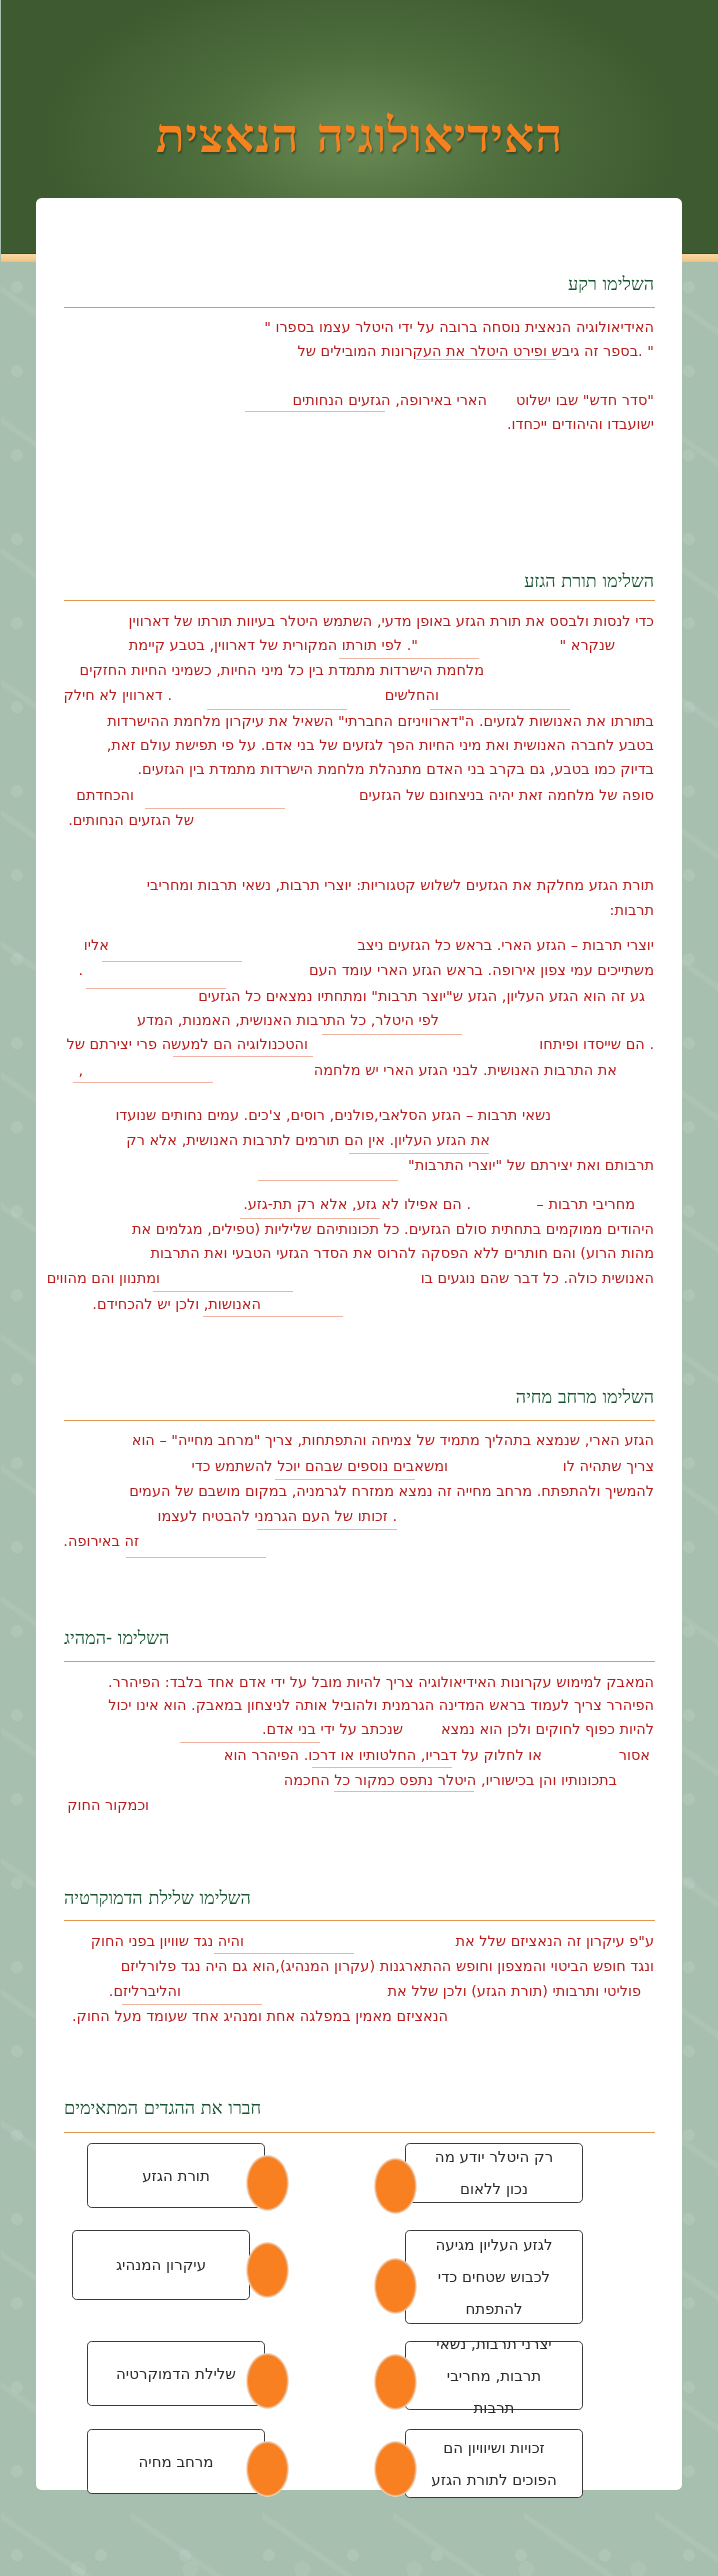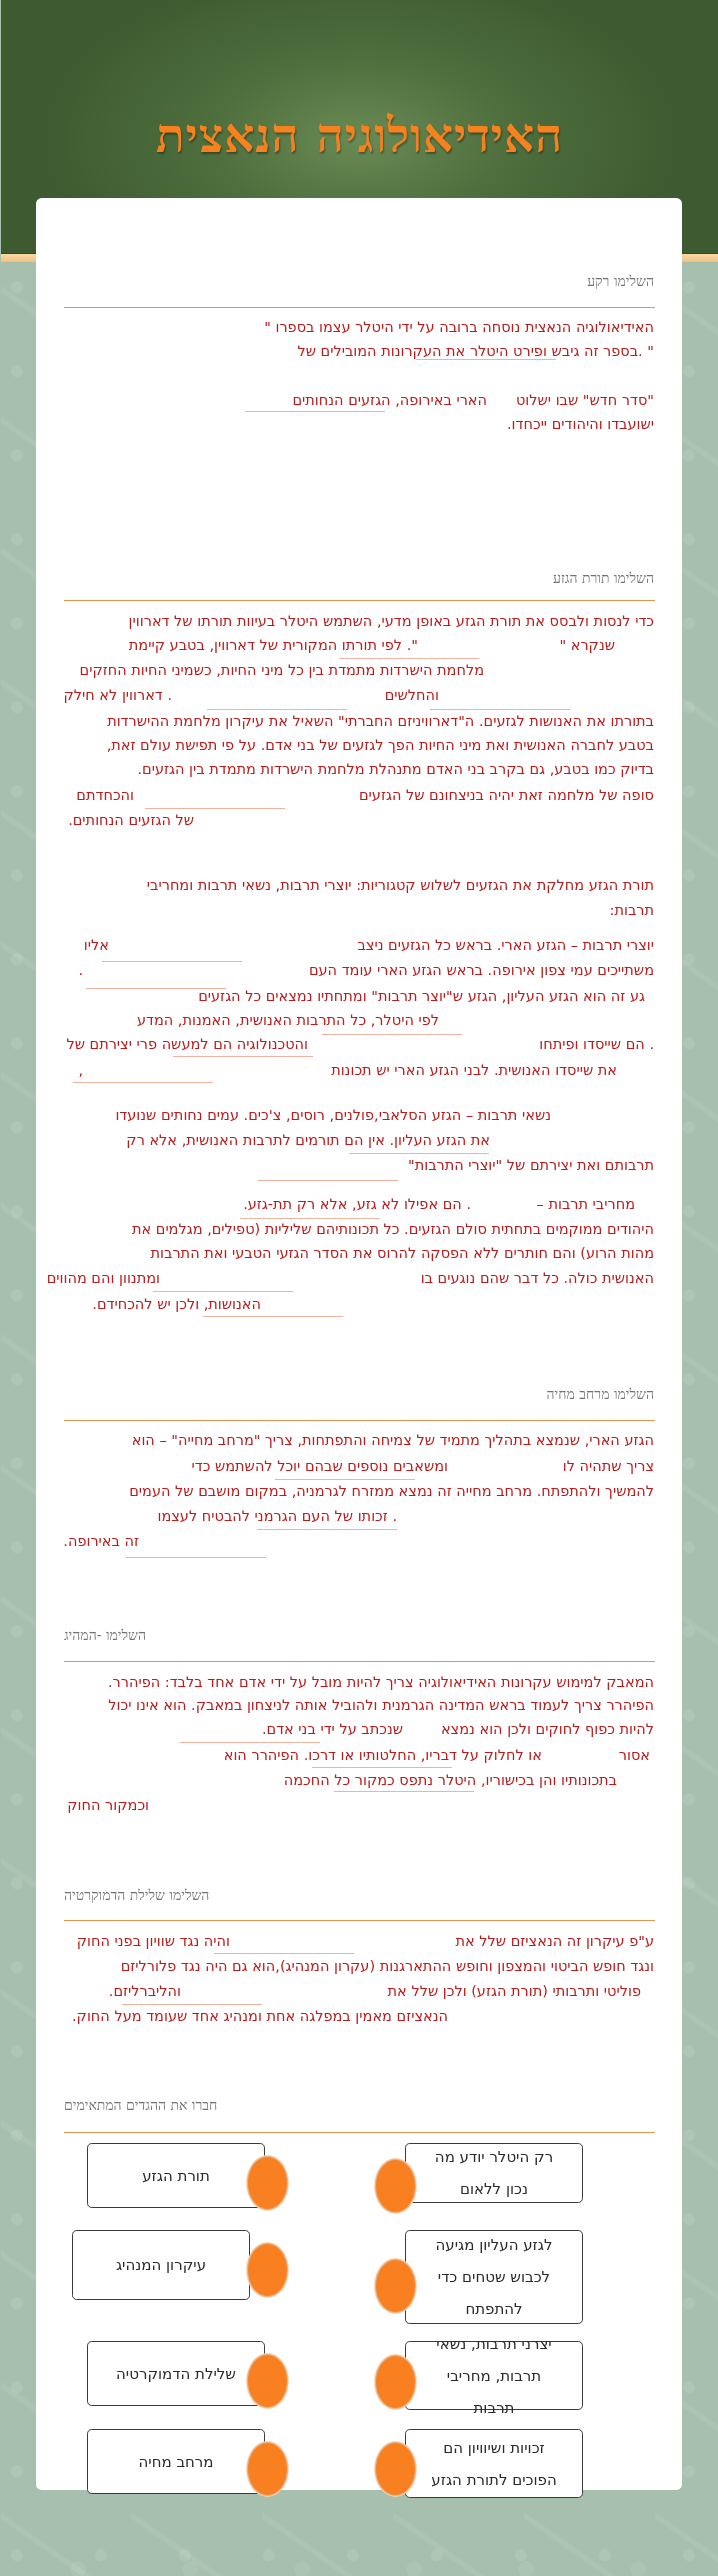--- a/index.html
+++ b/index.html
@@ -34,21 +34,21 @@
     font-weight: bold; font-size: 47px; color: #f5821f;
     text-shadow: 0.9px 1.9px 1.9px rgba(0,0,0,0.35);
     letter-spacing: 0.9px;
   }
   .card {
     position: absolute; left: 36px; top: 198px; width: 646px; height: 2292px;
     background: #ffffff; border-radius: 5.6px;
   }
   .section-title {
     position: absolute; right: 28px;
-    font-size: 14px; color: #737373;
+    font-size: 18px; color: #14532d;
     font-family: "DejaVu Serif", "Liberation Serif", serif;
   }
   .section-title.left { right: auto; left: 28px; }
   .section-rule {
     position: absolute; left: 28px; width: 591px; height: 0.9px; background: #e39552;
   }
   .line {
     position: absolute; right: 28px; white-space: nowrap;
     font-size: 14.5px; color: #b91c1c; line-height: 18.7px;
   }
@@ -115,21 +115,21 @@
   <div class="blank" style="top:763px; left:66px; width:140px;"></div>
   <div class="line" style="top:763px;">משתייכים עמי צפון אירופה. בראש הגזע הארי עומד העם</div>
   <div class="line" style="top:763px; right:599px;">.</div>
   <div class="blank" style="top:790px; left:50px; width:140px;"></div>
   <div class="line" style="top:789px; right:37px;">גע זה הוא הגזע העליון, הגזע ש"יוצר תרבות" ומתחתיו נמצאים כל הגזעים</div>
   <div class="line" style="top:813px; right:243px;">לפי היטלר, כל התרבות האנושית, האמנות, המדע</div>
   <div class="blank" style="top:836px; left:286px; width:140px;"></div>
   <div class="line" style="top:837px; right:374px;">והטכנולוגיה הם למעשה פרי יצירתם של</div>
   <div class="line" style="top:837px;">. הם שייסדו ופיתחו</div>
   <div class="blank" style="top:858px; left:137px; width:140px;"></div>
-  <div class="line" style="top:863px; right:65px;">את שייסדו האנושית. לבני הגזע הארי יש תכונות</div>
+  <div class="line" style="top:863px; right:65px;">את התרבות האנושית. לבני הגזע הארי יש מלחמה</div>
   <div class="line" style="top:863px; right:599px;">,</div>
   <div class="blank" style="top:884px; left:37px; width:140px;"></div>
   <div class="line" style="top:908px; right:131px;">נשאי תרבות – הגזע הסלאבי,פולנים, רוסים, צ'כים. עמים נחותים שנועדו</div>
   <div class="line" style="top:933px; right:192px;">את הגזע העליון. אין הם תורמים לתרבות האנושית, אלא רק</div>
   <div class="blank" style="top:955px; left:313px; width:140px;"></div>
   <div class="line" style="top:958px;">תרבותם ואת יצירתם של "יוצרי התרבות"</div>
   <div class="blank" style="top:982px; left:222px; width:140px;"></div>
   <div class="line" style="top:997px; right:47px;">מחריבי תרבות –</div>
   <div class="line" style="top:997px; right:211px;">. הם אפילו לא גזע, אלא רק תת-גזע.</div>
   <div class="blank" style="top:1020px; left:204px; width:140px;"></div>
@@ -164,21 +164,21 @@
   <div class="line" style="top:1548px; right:140px;">או לחלוק על דבריו, החלטותיו או דרכו. הפיהרר הוא</div>
   <div class="blank" style="top:1569px; left:276px; width:140px;"></div>
   <div class="line" style="top:1573px; right:65px;">בתכונותיו והן בכישוריו, היטלר נתפס כמקור כל החכמה</div>
   <div class="blank" style="top:1593px; left:298px; width:140px;"></div>
   <div class="line" style="top:1598px; right:533px;">וכמקור החוק</div>
 
   <div class="section-title left" style="top:1689px;">השלימו שלילת הדמוקרטיה</div>
   <div class="section-rule" style="top:1722px;"></div>
   <div class="line" style="top:1734px;">ע"פ עיקרון זה הנאציזם שלל את</div>
   <div class="blank" style="top:1755px; left:178px; width:140px;"></div>
-  <div class="line" style="top:1734px; right:452px;">והיה נגד שוויון בפני החוק</div>
+  <div class="line" style="top:1734px; right:438px;">והיה נגד שוויון בפני החוק</div>
   <div class="line" style="top:1759px;">ונגד חופש הביטוי והמצפון וחופש ההתארגנות (עקרון המנהיג),הוא גם היה נגד פלורליזם</div>
   <div class="line" style="top:1784px; right:41px;">פוליטי ותרבותי (תורת הגזע) ולכן שלל את</div>
   <div class="blank" style="top:1806px; left:86px; width:140px;"></div>
   <div class="line" style="top:1784px; right:501px;">והליברליזם.</div>
   <div class="line" style="top:1809px; right:234px;">הנאציזם מאמין במפלגה אחת ומנהיג אחד שעומד מעל החוק.</div>
 
   <div class="section-title left" style="top:1899px;">חברו את ההגדים המתאימים</div>
   <div class="section-rule" style="top:1934px;"></div>
 
   <div class="match-box" style="left:51px; top:1945px; height:65px;">

